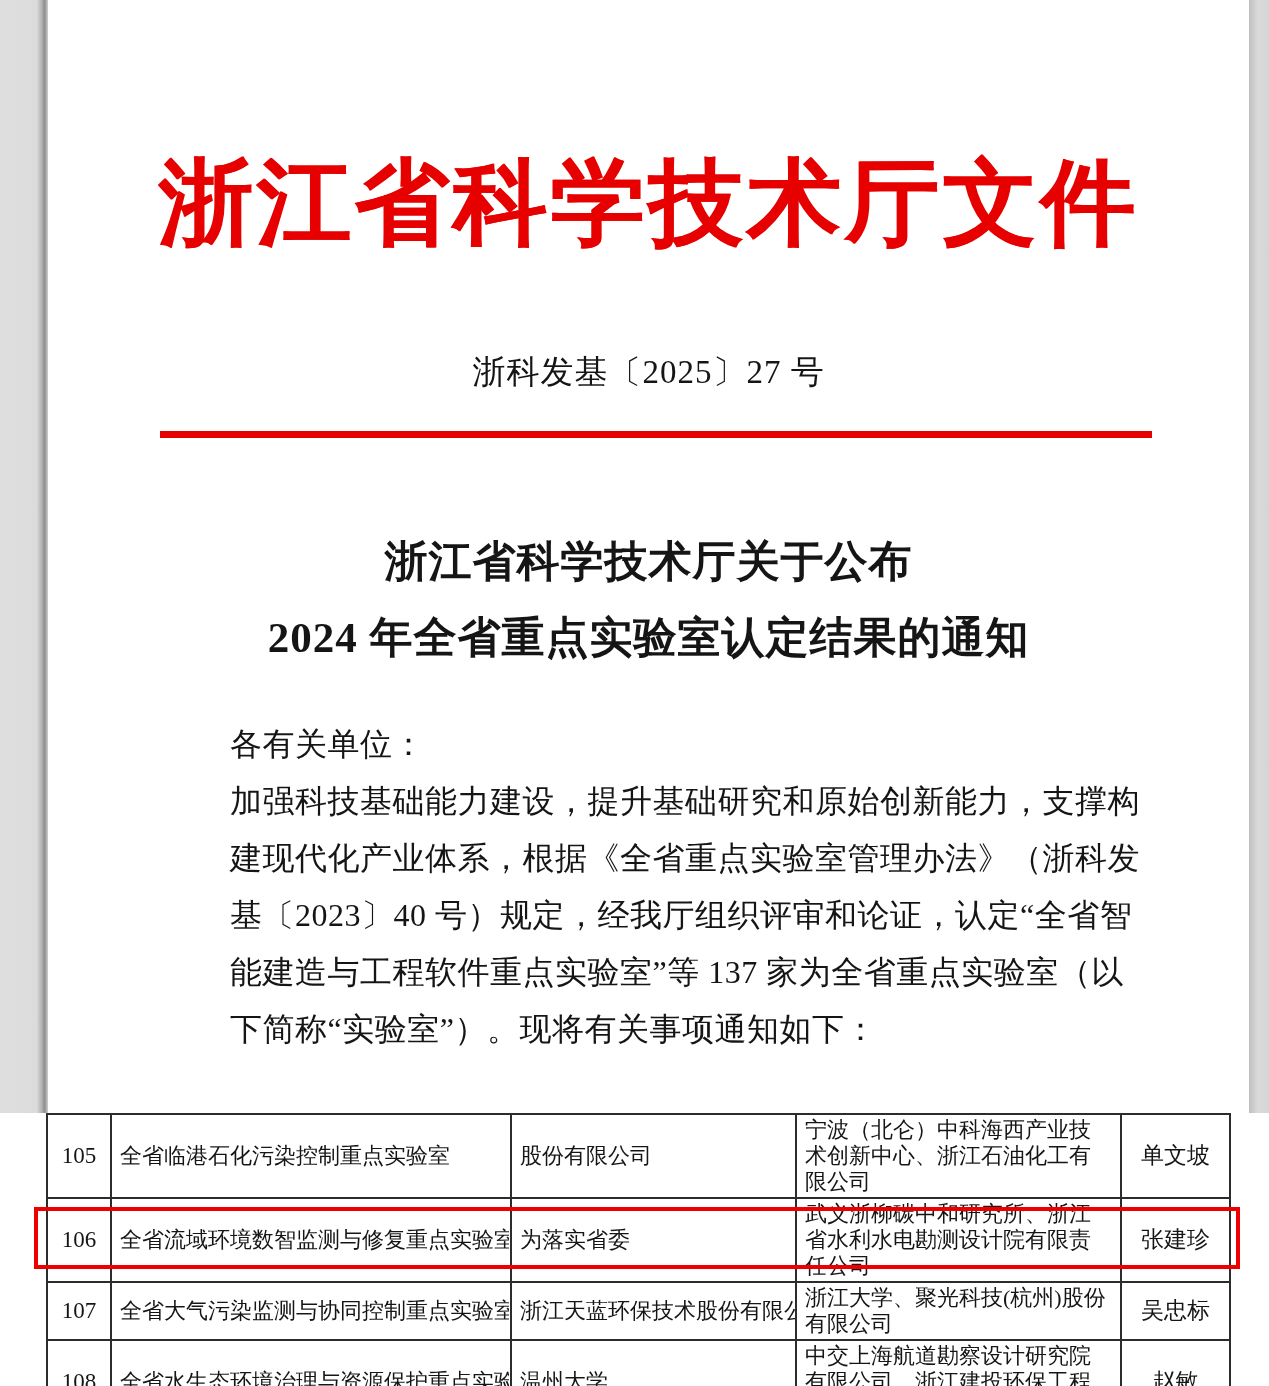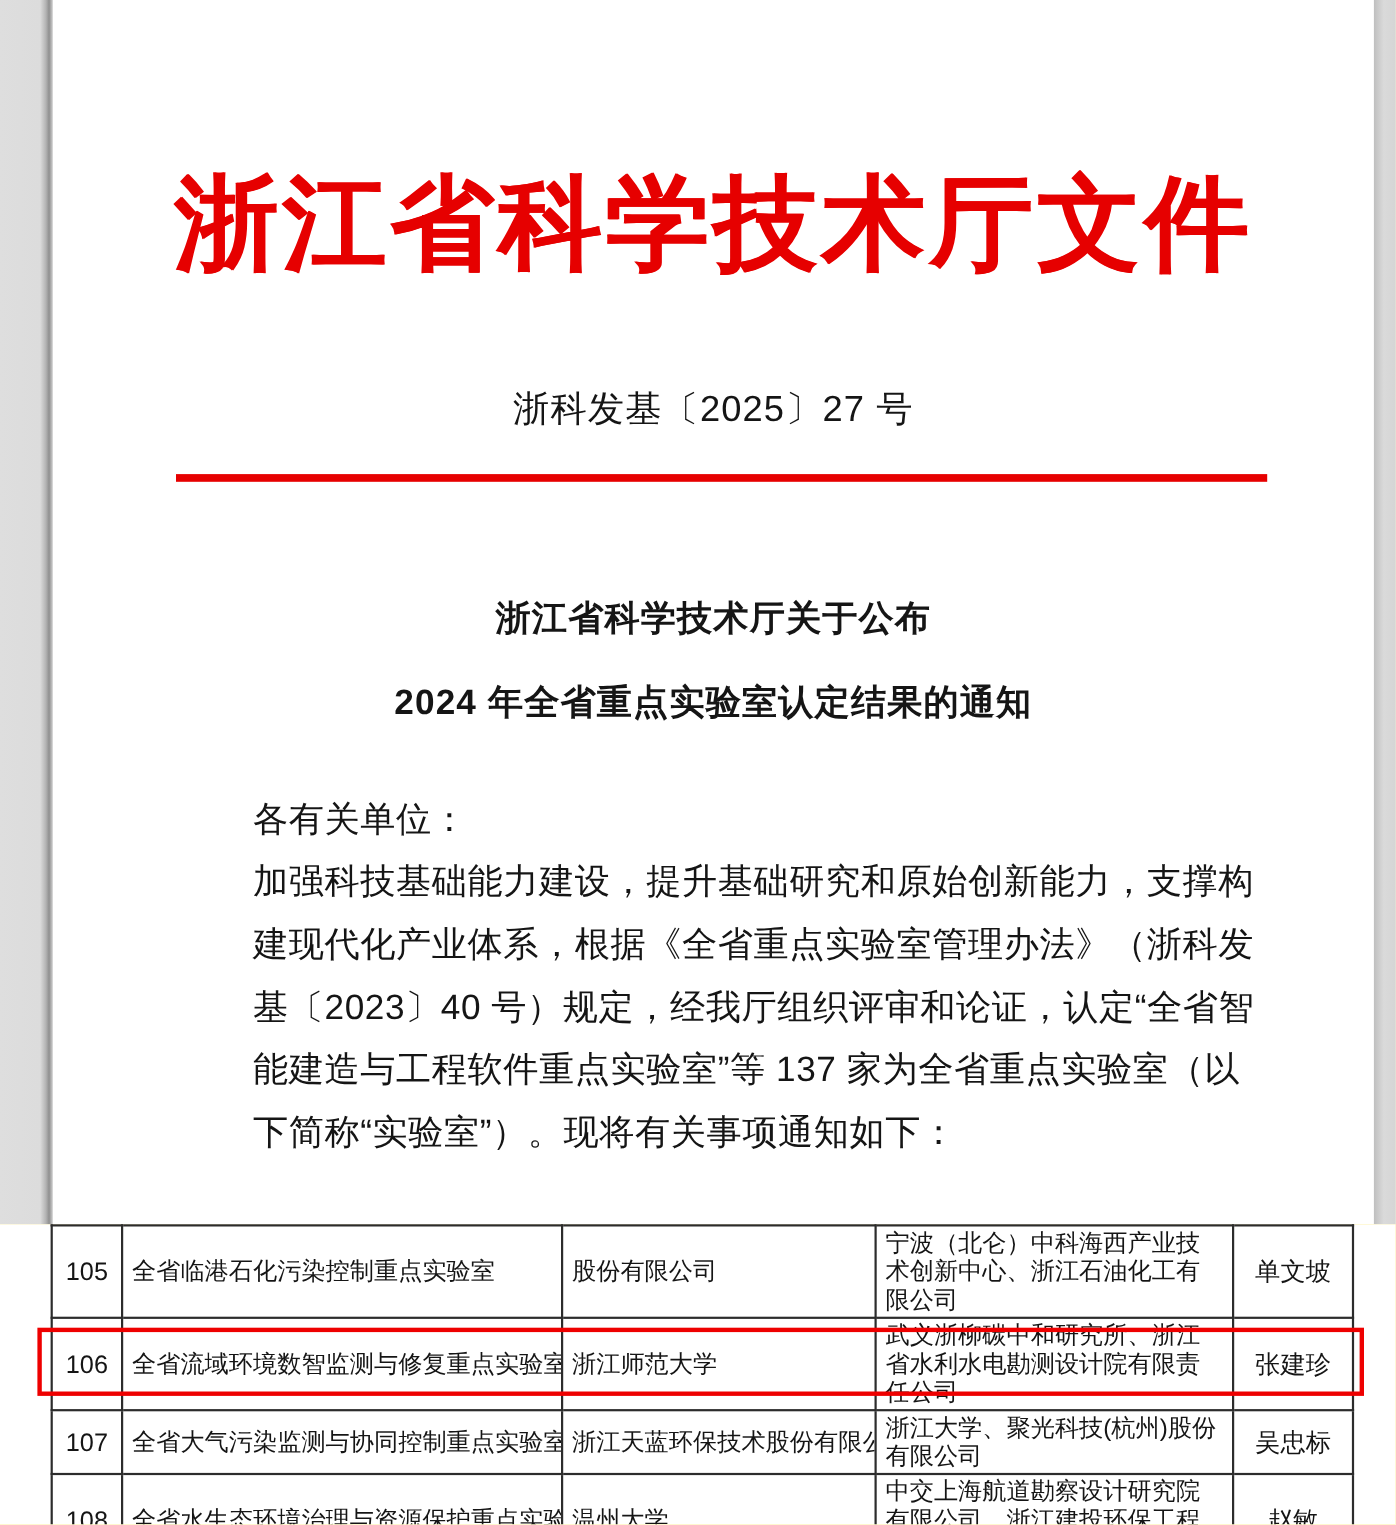--- a/index.html
+++ b/index.html
@@ -5,23 +5,23 @@
   :root{
     --red:#e60000;
     --ink:#151515;
     --margin-gray:#dcdcdc;
   }
   *{margin:0;padding:0;box-sizing:border-box;}
   html,body{background:#fff;}
   .screen{
     position:relative;
     width:1269px;height:1386px;
-    background:#fde047;
+    background:#f9a8d4;
     overflow:hidden;
-    font-family:Liberation Sans, sans-serif;
+    font-family:Liberation Serif, serif;
     color:var(--ink);
   }
   
   .top-sheet{position:absolute;left:0;top:0;width:1269px;height:1113px;background:#fff;}
   .edge-left{
     position:absolute;left:0;top:0;width:48px;height:1113px;
     background:linear-gradient(to right,#dedede 0%,#dcdcdc 76%,#b3b3b3 87%,#8f8f8f 93%,#cfcfcf 100%);
   }
   .edge-right{
     position:absolute;left:1249px;top:0;width:20px;height:1113px;
@@ -38,21 +38,21 @@
   .doc-number{
     position:absolute;left:48px;top:350px;width:1201px;
     text-align:center;font-size:33px;letter-spacing:1px;
   }
   .red-line{
     position:absolute;left:160px;top:431px;width:992px;height:7px;
     background:var(--red);
   }
   .doc-title{
     position:absolute;left:48px;top:524px;width:1201px;
-    text-align:center;font-size:32px;font-weight:bold;line-height:76px;
+    text-align:center;font-size:43px;font-weight:bold;line-height:76px;
     letter-spacing:1px;
   }
   .body-block{
     position:absolute;left:205px;top:716px;width:902px;
     font-size:32px;line-height:57px;letter-spacing:0.5px;
   }
   .body-line{white-space:nowrap;margin-left:25px;}
   .body-line.indent{text-indent:64px;}
   
   .table-section{position:absolute;left:0;top:1113px;width:1269px;height:273px;background:#fff;}
@@ -61,21 +61,21 @@
     width:1183px;border-collapse:collapse;table-layout:fixed;
     font-size:22px;
   }
   table.results td{
     border:2px solid #2c2c2c;
     height:50px;vertical-align:middle;
     padding:2px 8px;line-height:26px;
     overflow:hidden;
   }
   td.c-no{text-align:center;padding:2px 2px;font-size:23px;}
-  td.c-lab{padding-left:14px;white-space:nowrap;}
+  td.c-lab{padding-left:14px;white-space:nowrap;border-radius:21px;}
   td.c-org{padding-left:12px;white-space:nowrap;}
   td.c-partners{padding:2px 10px;}
   td.c-director{text-align:center;padding:2px 2px;font-size:23px;}
   .red-box{
     position:absolute;left:-12px;top:94px;width:1206px;height:62px;
     border:4px solid #ee0000;
     background:transparent;pointer-events:none;
   }
 </style>
 </head>
@@ -122,21 +122,21 @@
           <tr>
             <td class="c-no">105</td>
             <td class="c-lab">全省临港石化污染控制重点实验室</td>
             <td class="c-org">股份有限公司</td>
             <td class="c-partners">宁波（北仑）中科海西产业技术创新中心、浙江石油化工有限公司</td>
             <td class="c-director">单文坡</td>
           </tr>
           <tr>
             <td class="c-no">106</td>
             <td class="c-lab">全省流域环境数智监测与修复重点实验室</td>
-            <td class="c-org">浙江师范大学</td>
+            <td class="c-org">为落实省委</td>
             <td class="c-partners">武义浙柳碳中和研究所、浙江省水利水电勘测设计院有限责任公司</td>
             <td class="c-director">张建珍</td>
           </tr>
           <tr>
             <td class="c-no">107</td>
             <td class="c-lab">全省大气污染监测与协同控制重点实验室</td>
             <td class="c-org">浙江天蓝环保技术股份有限公司</td>
             <td class="c-partners">浙江大学、聚光科技(杭州)股份有限公司</td>
             <td class="c-director">吴忠标</td>
           </tr>

